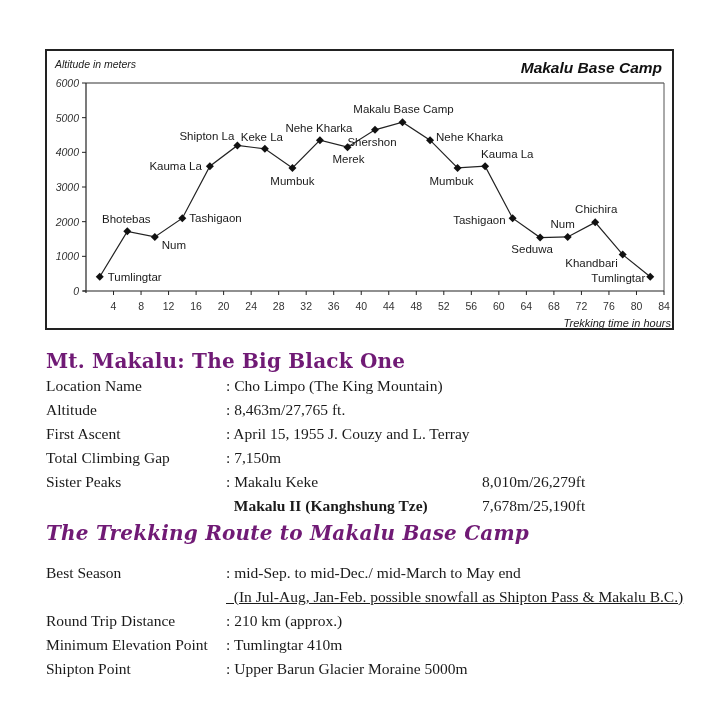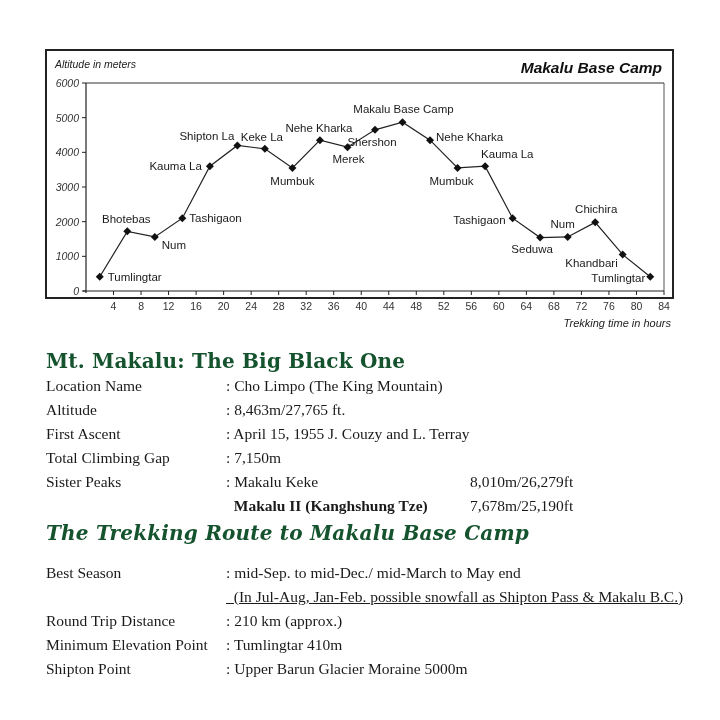--- a/index.html
+++ b/index.html
@@ -1,23 +1,23 @@
 <!DOCTYPE html>
 <html><head>
 <meta charset="utf-8">
 <style>
   html, body { margin: 0; padding: 0; background: #ffffff; }
   body { width: 720px; height: 720px; position: relative; overflow: hidden; font-family: "Liberation Serif", serif; color: #1a1a1a; }
-  .chart-frame { position: absolute; left: 45px; top: 49px; width: 629px; height: 250px; border: 2px solid #222; box-sizing: border-box; background: #fff; text-align: right; }
+  .chart-frame { position: absolute; left: 45px; top: 49px; width: 629px; height: 281px; border: 2px solid #222; box-sizing: border-box; background: #fff; text-align: right; }
   .chart-svg { position: absolute; left: 0; top: 0; }
-  h2.section-title { position: absolute; left: 46px; margin: 0; font-family: "DejaVu Serif", serif; font-weight: bold; font-size: 20px; letter-spacing: 0.2px; color: #14532d; white-space: nowrap; }
+  h2.section-title { position: absolute; left: 46px; margin: 0; font-family: "DejaVu Serif", serif; font-weight: bold; font-size: 20px; letter-spacing: 0.2px; color: #701a75; white-space: nowrap; }
   .row { position: absolute; left: 46px; font-size: 15.5px; white-space: nowrap; color: #1a1a1a; }
   .row .label { position: absolute; left: 0; }
   .row .value { position: absolute; left: 180px; }
-  .row .extra { position: absolute; left: 424px; }
+  .row .extra { position: absolute; left: 436px; }
 </style>
 </head>
 <body>
 
 <div class="chart-frame">
   <svg class="chart-svg" id="chart-svg" width="629" height="281">
       <text x="8" y="17" font-family="&quot;Liberation Sans&quot;, sans-serif" font-size="10.5" font-style="italic" fill="#222">Altitude in meters</text>
       <text x="615" y="22" font-family="&quot;Liberation Sans&quot;, sans-serif" font-size="15.5" font-weight="bold" font-style="italic" text-anchor="end" fill="#111">Makalu Base Camp</text>
       <text x="624" y="276" font-family="&quot;Liberation Sans&quot;, sans-serif" font-size="11" font-style="italic" text-anchor="end" fill="#222">Trekking time in hours</text>
       <line x1="39" y1="32" x2="617" y2="32" stroke="#333" stroke-width="1.2"></line>

